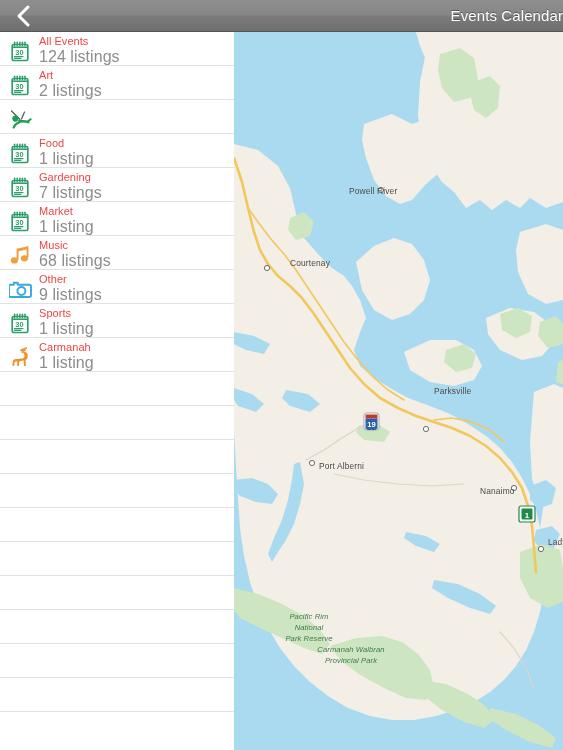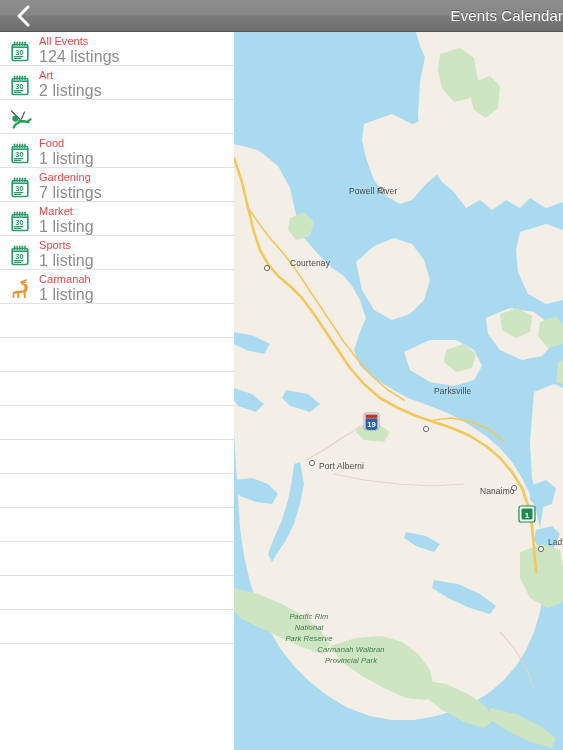--- a/index.html
+++ b/index.html
@@ -208,20 +208,49 @@
         <text x="9.4" y="14.2" text-anchor="middle" font-family="Liberation Sans, sans-serif" font-size="7.4" font-weight="bold" fill="#2e9e6b">30</text>
         <g stroke="#2e9e6b" stroke-width="1.1" stroke-linecap="round">
           <path d="M4.4 15.6 h8.6"></path>
             <path d="M4.4 17.4 h6.4"></path>
         </g>
       </svg>
       </div>
       <div class="rtext">
         <div class="rtitle">Market</div>
         <div class="rsub">1 listing</div>
+      </div>
+    </div>
+    <div class="row">
+      <div class="ricon">
+        <svg xmlns="http://www.w3.org/2000/svg" width="21" height="21" viewBox="0 0 21 21">
+        <path d="M7.6 3.4 L18 1.2 L18 4.2 L7.6 6.4 Z" fill="#efa13c"></path>
+        <rect x="6.6" y="3.6" width="1.9" height="11" fill="#efa13c"></rect>
+        <rect x="16.6" y="1.4" width="1.9" height="11" fill="#efa13c"></rect>
+        <ellipse cx="4.4" cy="15.4" rx="3.6" ry="3.1" fill="#efa13c"></ellipse>
+        <ellipse cx="14.4" cy="13.3" rx="3.6" ry="3.1" fill="#efa13c"></ellipse>
+      </svg>
+      </div>
+      <div class="rtext">
+        <div class="rtitle">Music</div>
+        <div class="rsub">68 listings</div>
+      </div>
+    </div>
+    <div class="row">
+      <div class="ricon">
+        <svg xmlns="http://www.w3.org/2000/svg" width="23" height="19" viewBox="0 0 23 19">
+        <path d="M1.4 4.8 h3.4 v-2 h4 v2 h11.8 a1.4 1.4 0 0 1 1.4 1.4 v9.4
+                 a1.4 1.4 0 0 1 -1.4 1.4 H1.4 A1.4 1.4 0 0 1 0 15.6 V6.2
+                 A1.4 1.4 0 0 1 1.4 4.8 Z" fill="none" stroke="#37a8e0" stroke-width="1.9" stroke-linejoin="round"></path>
+        <circle cx="12.4" cy="11" r="4" fill="none" stroke="#37a8e0" stroke-width="1.9"></circle>
+      </svg>
+      </div>
+      <div class="rtext">
+        <div class="rtitle">Other</div>
+        <div class="rsub">9 listings</div>
       </div>
     </div>
     <div class="row">
       <div class="ricon">
         <svg xmlns="http://www.w3.org/2000/svg" width="20" height="21" viewBox="0 0 20 21">
         <rect x="2.2" y="3.5" width="15.6" height="16" rx="1.6" fill="#fff" stroke="#2e9e6b" stroke-width="1.7"></rect>
         <path d="M2.2 6.2 h15.6" stroke="#2e9e6b" stroke-width="1.6"></path>
         <g stroke="#2e9e6b" stroke-width="1.5" stroke-linecap="round">
           <path d="M4.6 1.2 v3.2"></path>
             <path d="M7.2 1.2 v3.2"></path>

